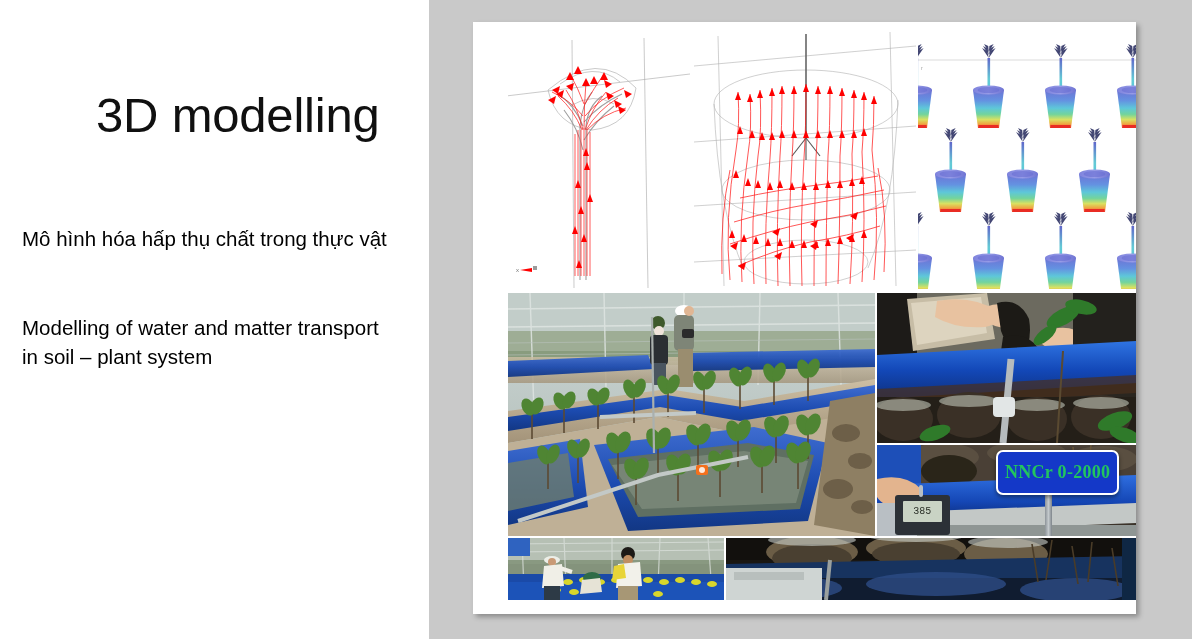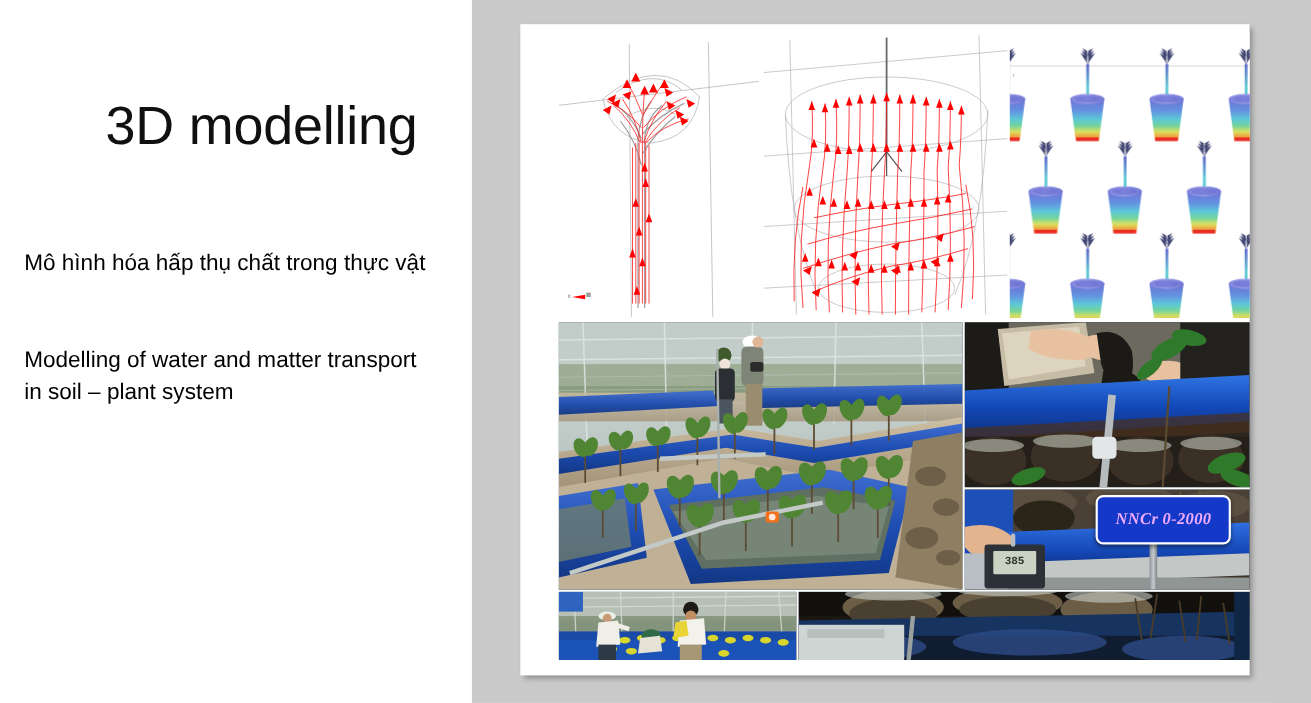--- a/index.html
+++ b/index.html
@@ -63,40 +63,40 @@
   .ph-svg{display:block;width:100%;height:100%;}
 
   .sign-plate{
     position:absolute;left:46%;top:6%;width:46%;height:45%;
     background:#1438c8;border:2px solid #ffffff;border-radius:7px;
     box-shadow:0 2px 4px rgba(0,0,0,.45);
     display:flex;align-items:center;justify-content:center;
   }
   .sign-text{
     font-family:"Liberation Serif", serif;
-    font-weight:700;font-style:italic;
-    color:#f0abfc;font-size:15px;white-space:nowrap;
+    font-weight:700;
+    color:#22c55e;font-size:18px;white-space:nowrap;
     letter-spacing:.3px;
   }
   .sign-post{
     position:absolute;left:65%;top:50%;width:7px;height:50%;
     background:linear-gradient(90deg,#8d9499,#c3c9cc,#7d848a);
   }
   .meter-body{
     position:absolute;left:7%;top:55%;width:21%;height:44%;
     background:#2c3137;border-radius:3px;
   }
   .meter-screen{
     position:absolute;left:14%;top:16%;width:72%;height:52%;
     background:#c9d3c4;border-radius:1px;
     display:flex;align-items:center;justify-content:center;
   }
   .meter-digits{
     font-family:"Liberation Mono", monospace;
-    font-size:10px;font-weight:700;color:#2b3028;
+    font-size:10px;font-weight:400;color:#2b3028;
   }
   .meter-probe{
     position:absolute;left:43%;top:-26%;width:8%;height:30%;
     background:#b9bfc3;border-radius:2px;
   }
   .axis-tag{
     position:absolute;left:8px;bottom:16px;
     font-size:6px;color:#777;font-family:"Liberation Sans",sans-serif;
   }
 </style>

